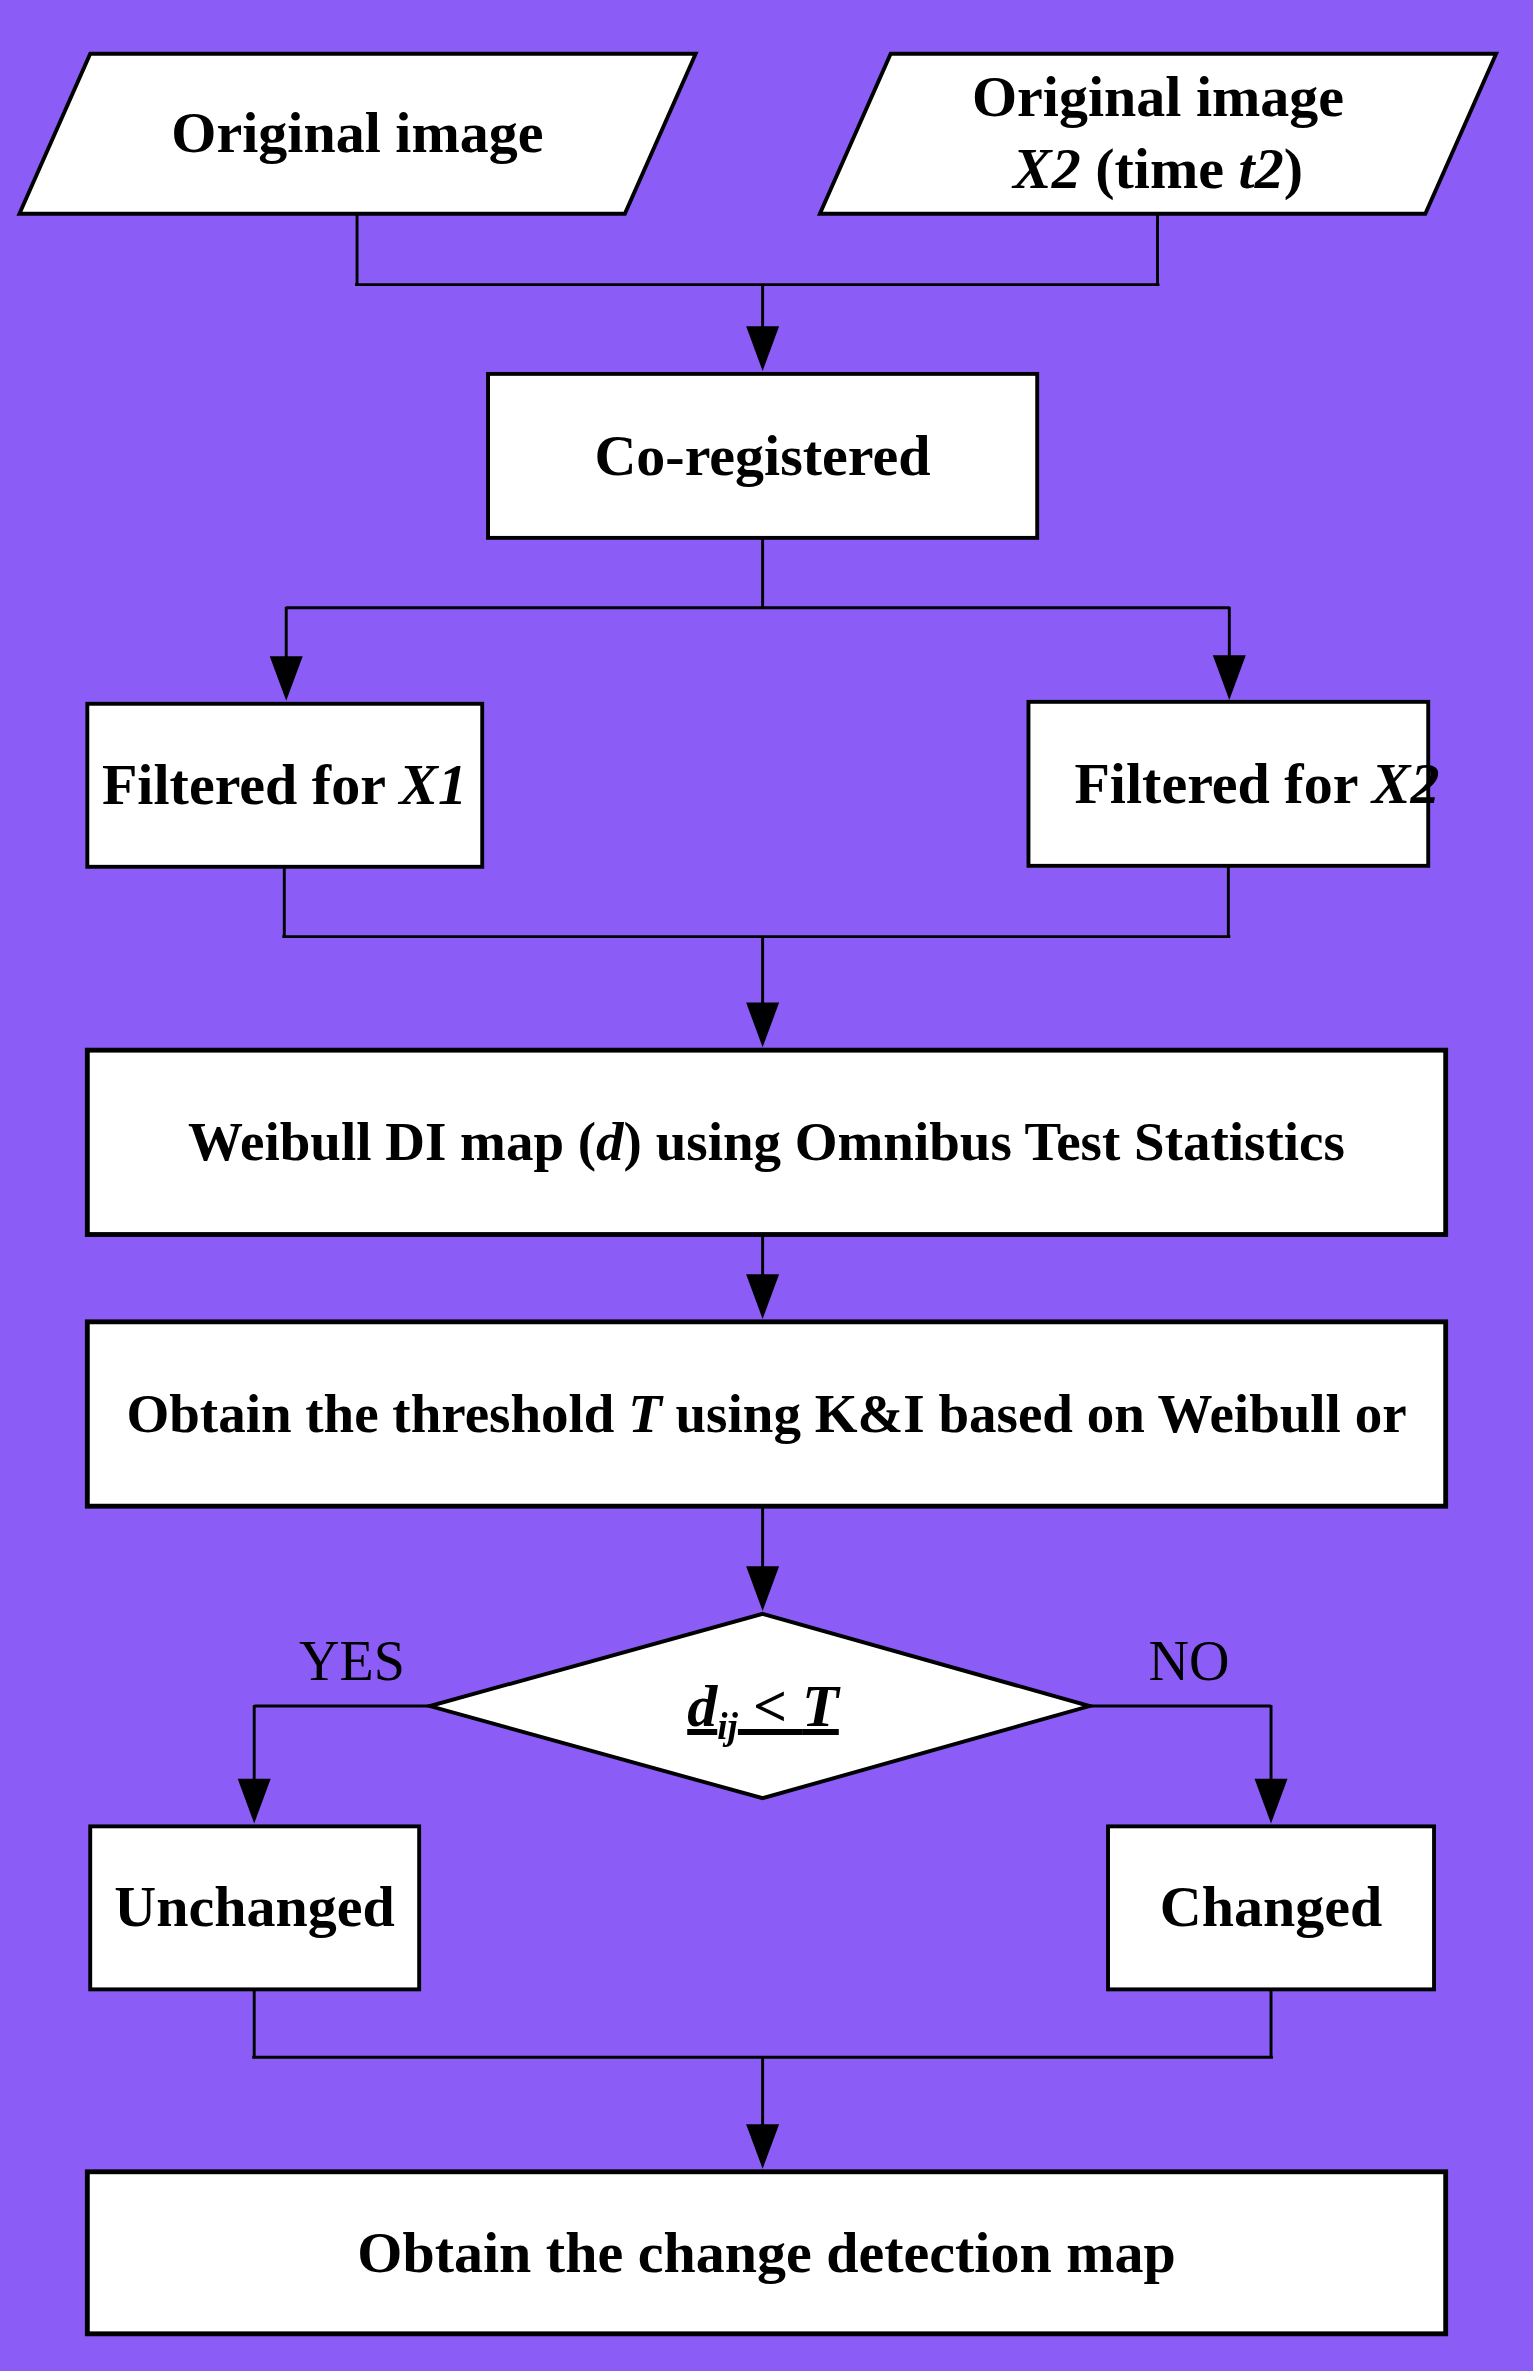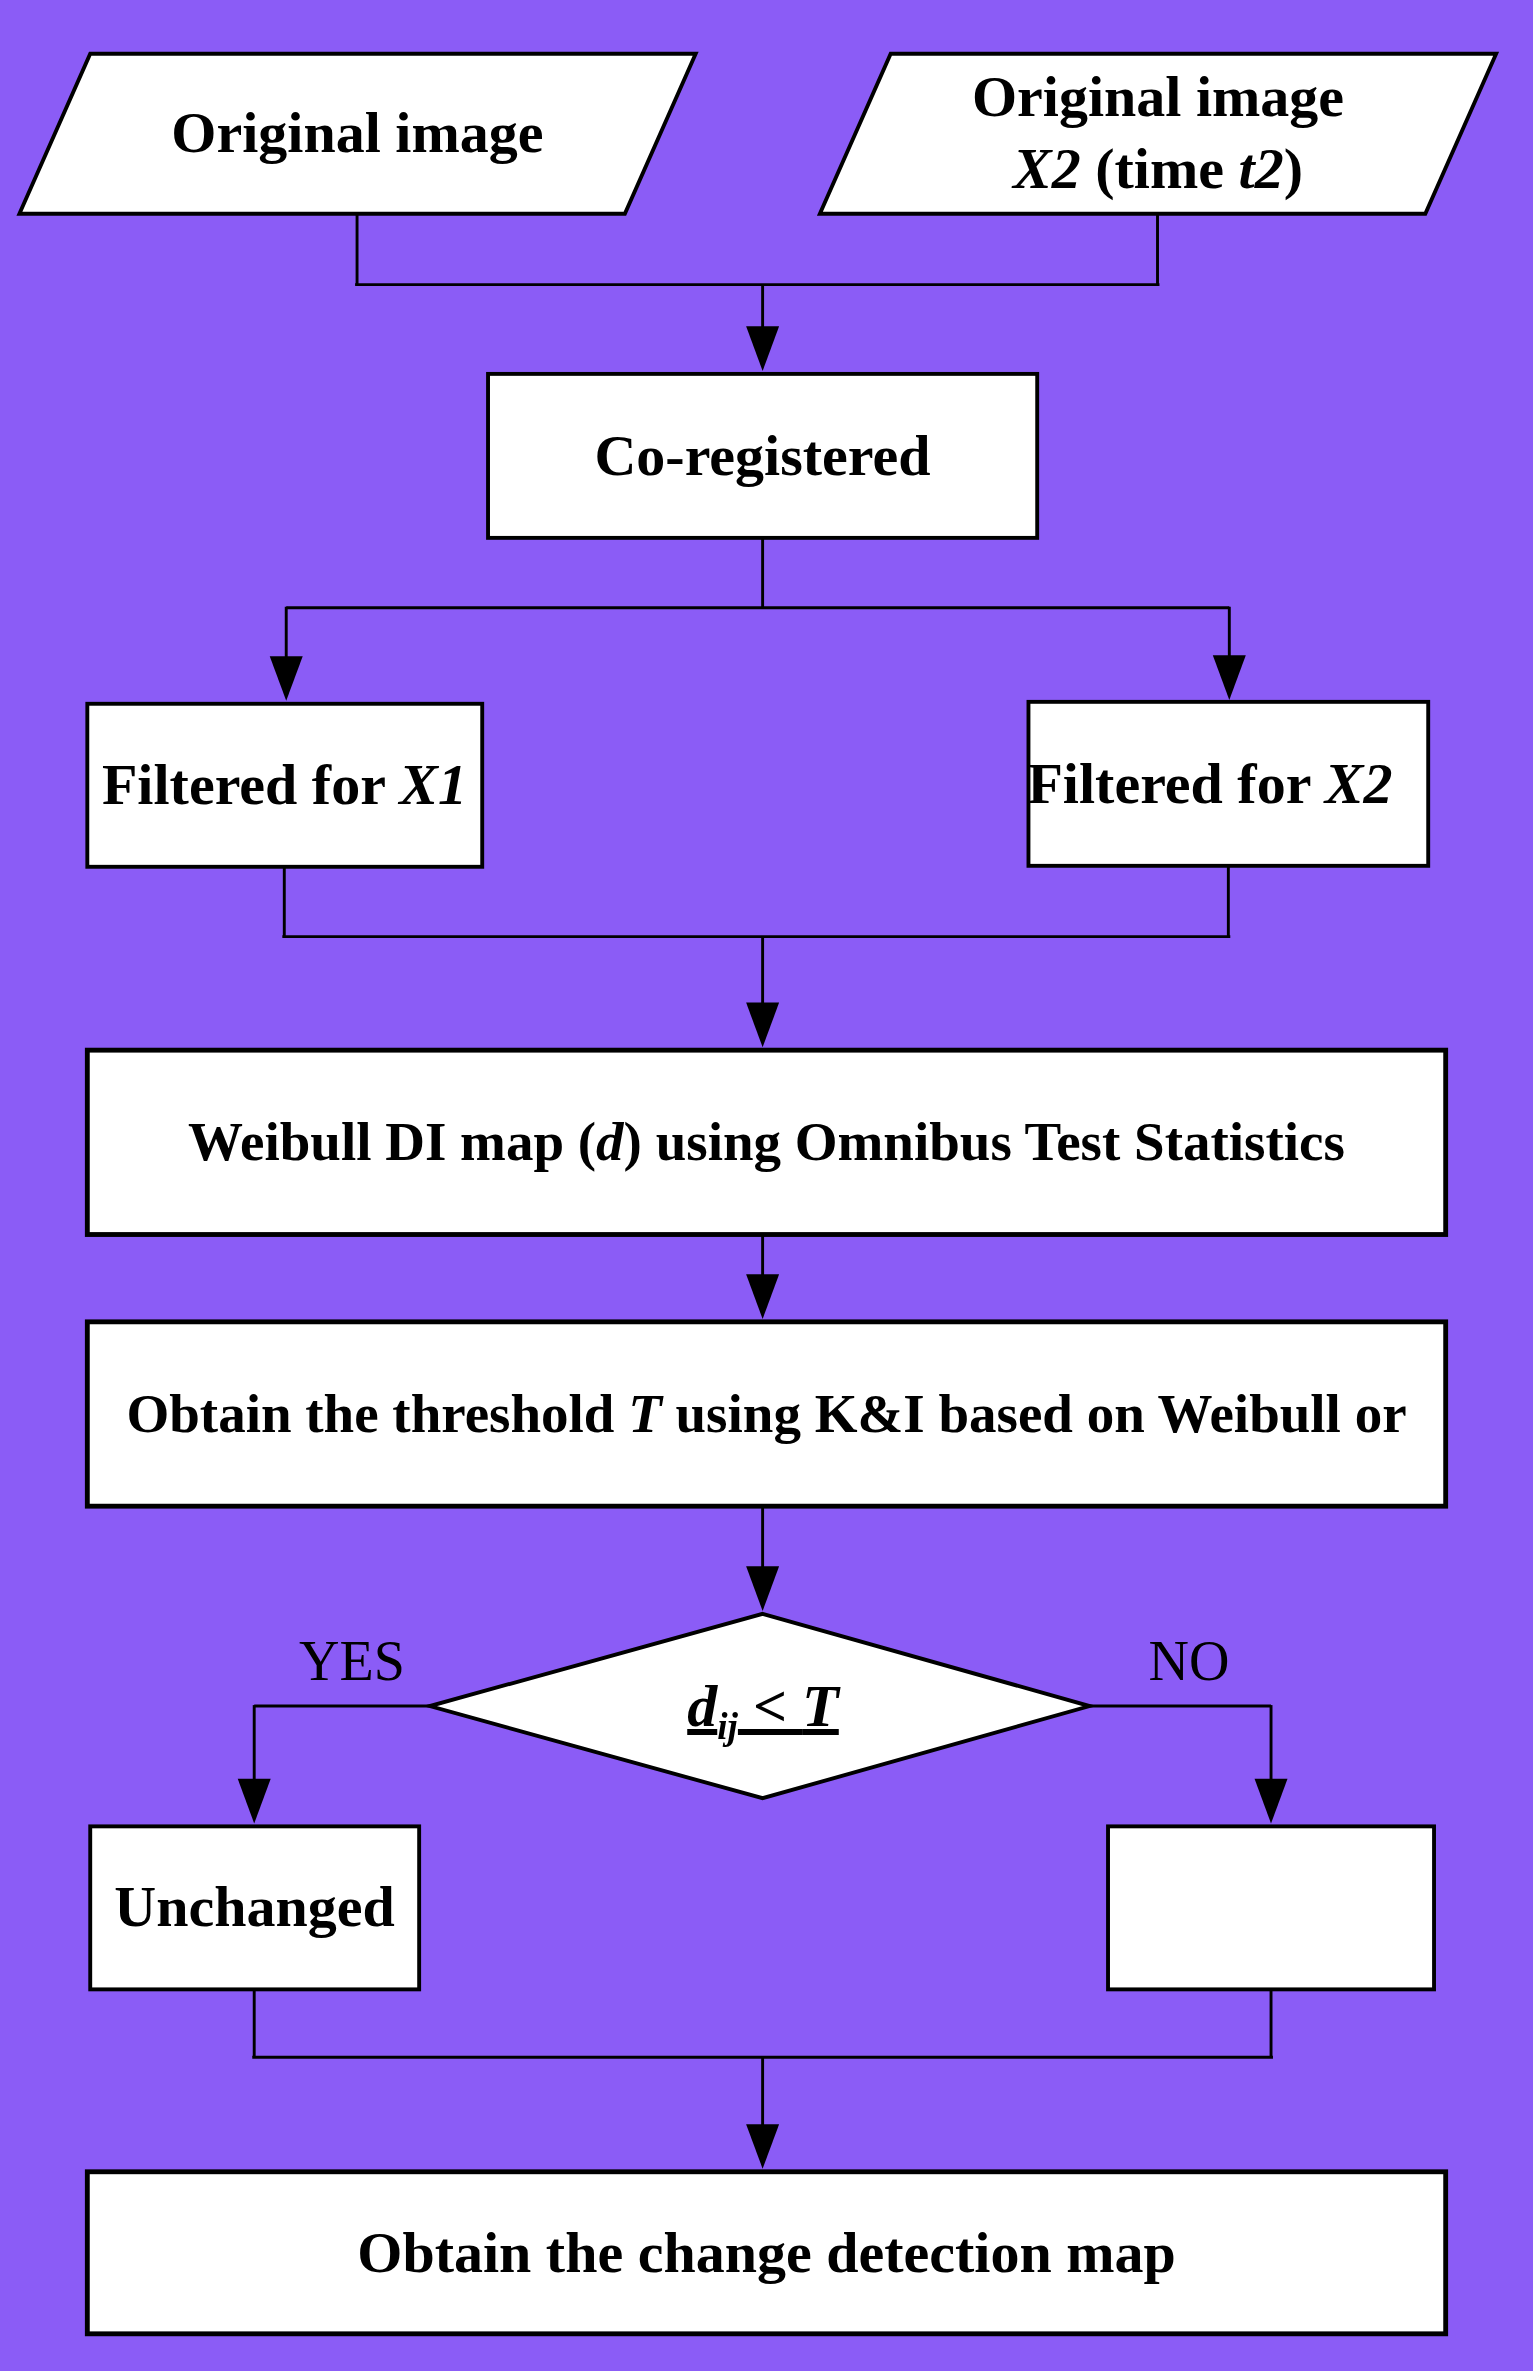--- a/index.html
+++ b/index.html
@@ -111,21 +111,21 @@
   </div>
 
   <div class="node-text" style="left:488px;top:374px;width:549px;height:164px;">
     <span>Co-registered</span>
   </div>
 
   <div class="node-text" style="left:87px;top:704px;width:395px;height:163px;">
     <span><span>Filtered for </span><span class="it">X1</span></span>
   </div>
 
-  <div class="node-text" style="left:1010px;top:702px;width:400px;height:164px;">
+  <div class="node-text" style="left:1057px;top:702px;width:400px;height:164px;">
     <span><span>Filtered for </span><span class="it">X2</span></span>
   </div>
 
   <div class="node-text wide" style="left:87px;top:1050px;width:1359px;height:184px;">
     <span><span>Weibull DI map (</span><span class="it">d</span><span>) using Omnibus Test Statistics</span></span>
   </div>
 
   <div class="node-text wide" style="left:87px;top:1322px;width:1359px;height:184px;">
     <span><span>Obtain the threshold </span><span class="it">T</span><span> using K&amp;I based on Weibull or</span></span>
   </div>
@@ -135,19 +135,22 @@
   </div>
 
   <div class="branch-label" style="left:344px;top:1661px;">YES</div>
 
   <div class="branch-label" style="left:1181px;top:1661px;">NO</div>
 
   <div class="node-text" style="left:90px;top:1826px;width:329px;height:163px;">
     <span>Unchanged</span>
   </div>
 
+  <div class="node-text" style="left:1108px;top:1826px;width:326px;height:163px;">
+    <span>Changed</span>
+  </div>
 
   <div class="node-text" style="left:87px;top:2172px;width:1359px;height:162px;">
     <span>Obtain the change detection map</span>
   </div>
 
 </div>
 
 
 </body></html>

